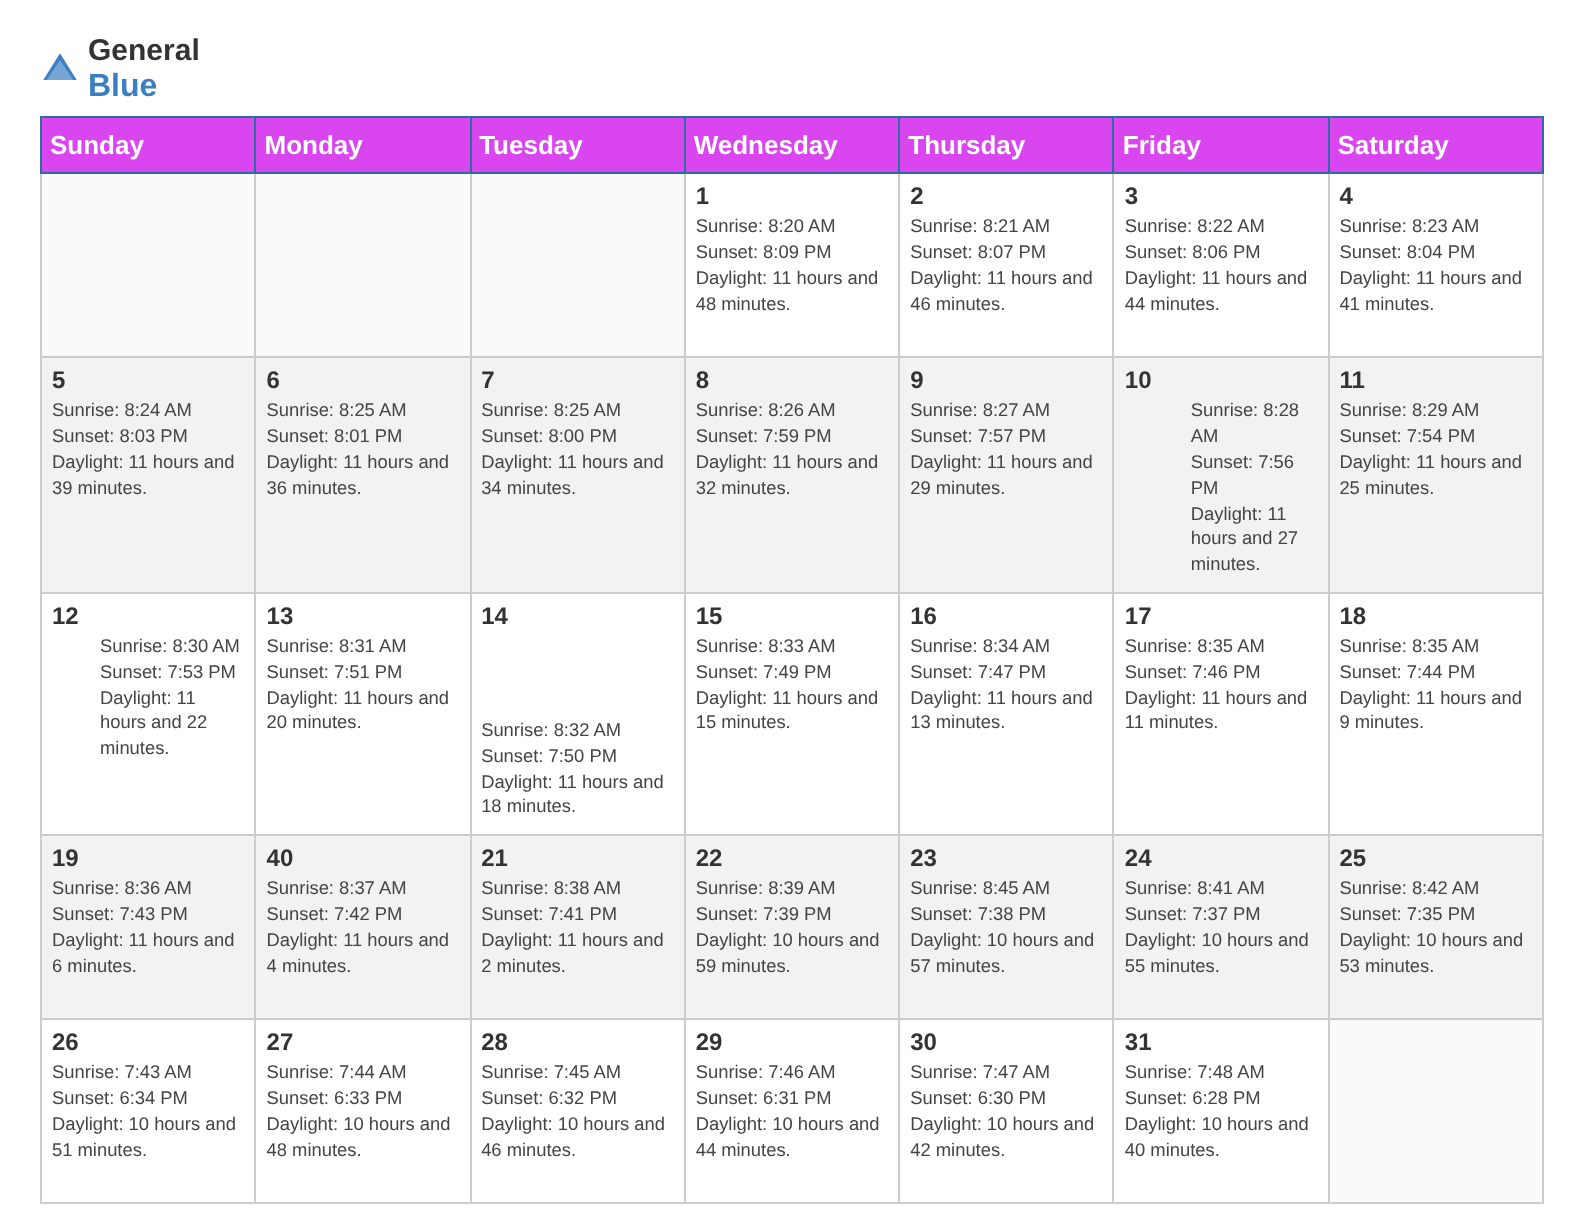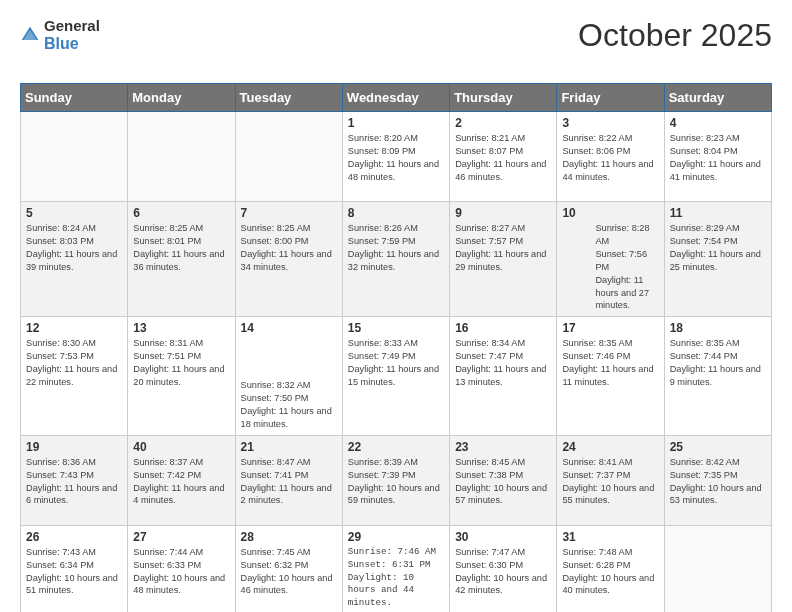--- a/index.html
+++ b/index.html
@@ -9,21 +9,20 @@
       font-family: Arial, sans-serif;
       background: #fff;
       overflow: hidden;
     }
     .page {
       width: 792px;
       height: 612px;
       padding: 18px 20px 10px 20px;
       display: flex;
       flex-direction: column;
-      gap: 24px;
     }
     .header {
       display: flex;
       justify-content: space-between;
       align-items: flex-start;
       margin-bottom: 6px;
     }
     .logo {
       display: flex;
       align-items: center;
@@ -48,21 +47,21 @@
       margin-top: 2px;
     }
     .calendar {
       flex: 1;
       border: 1px solid #ccc;
       border-collapse: collapse;
       width: 100%;
       table-layout: fixed;
     }
     .calendar th {
-      background: #737373;
+      background: #d946ef;
       color: #fff;
       font-size: 13px;
       font-weight: bold;
       padding: 6px 4px;
       text-align: left;
       border: 1px solid #2d6aa0;
     }
     .calendar td {
       border: 1px solid #ccc;
       vertical-align: top;
@@ -106,21 +105,20 @@
       <svg class="logo-icon" viewBox="0 0 24 24">
         <polygon points="12,2 22,18 2,18" fill="#3a7fc1"></polygon>
         <polygon points="12,6 20,18 4,18" fill="#fff" opacity="0.3"></polygon>
       </svg>
       <div>
         <div style="font-size:15px;font-weight:bold;color:#333;line-height:1.1;">General</div>
         <div style="font-size:16px;font-weight:bold;color:#3a7fc1;line-height:1.1;">Blue</div>
       </div>
     </div>
     <div class="title-block">
-      <div class="month-year">October 2025</div>
     </div>
   </div>
 
   <table class="calendar">
     <thead>
       <tr>
       <th>Sunday</th>
           <th>Monday</th>
           <th>Tuesday</th>
           <th>Wednesday</th>
@@ -199,21 +197,21 @@
           <td>
             <span class="day-number">11</span>
             <div class="day-info" style="white-space: pre-line;">Sunrise: 8:29 AM
 Sunset: 7:54 PM
 Daylight: 11 hours and 25 minutes.</div>
           </td>
         </tr>
         <tr class="row-white">
           <td>
             <span class="day-number">12</span>
-            <div class="day-info" style="white-space: pre-line;">Sunrise: 8:30 AM
+            <div class="day-info" style="white-space: pre-line; margin-left: 24px;">Sunrise: 8:30 AM
 Sunset: 7:53 PM
 Daylight: 11 hours and 22 minutes.</div>
           </td>
           <td>
             <span class="day-number">13</span>
             <div class="day-info" style="white-space: pre-line;">Sunrise: 8:31 AM
 Sunset: 7:51 PM
 Daylight: 11 hours and 20 minutes.</div>
           </td>
           <td>
@@ -255,21 +253,21 @@
 Daylight: 11 hours and 6 minutes.</div>
           </td>
           <td>
             <span class="day-number">40</span>
             <div class="day-info" style="white-space: pre-line;">Sunrise: 8:37 AM
 Sunset: 7:42 PM
 Daylight: 11 hours and 4 minutes.</div>
           </td>
           <td>
             <span class="day-number">21</span>
-            <div class="day-info" style="white-space: pre-line;">Sunrise: 8:47 AM
+            <div class="day-info" style="white-space: pre-line;">Sunrise: 8:38 AM
 Sunset: 7:41 PM
 Daylight: 11 hours and 2 minutes.</div>
           </td>
           <td>
             <span class="day-number">22</span>
             <div class="day-info" style="white-space: pre-line;">Sunrise: 8:39 AM
 Sunset: 7:39 PM
 Daylight: 10 hours and 59 minutes.</div>
           </td>
           <td>
@@ -305,21 +303,21 @@
 Daylight: 10 hours and 48 minutes.</div>
           </td>
           <td>
             <span class="day-number">28</span>
             <div class="day-info" style="white-space: pre-line;">Sunrise: 7:45 AM
 Sunset: 6:32 PM
 Daylight: 10 hours and 46 minutes.</div>
           </td>
           <td>
             <span class="day-number">29</span>
-            <div class="day-info" style="white-space: pre-line; font-family: Liberation Mono, monospace;">Sunrise: 7:46 AM
+            <div class="day-info" style="white-space: pre-line;">Sunrise: 7:46 AM
 Sunset: 6:31 PM
 Daylight: 10 hours and 44 minutes.</div>
           </td>
           <td>
             <span class="day-number">30</span>
             <div class="day-info" style="white-space: pre-line;">Sunrise: 7:47 AM
 Sunset: 6:30 PM
 Daylight: 10 hours and 42 minutes.</div>
           </td>
           <td>

